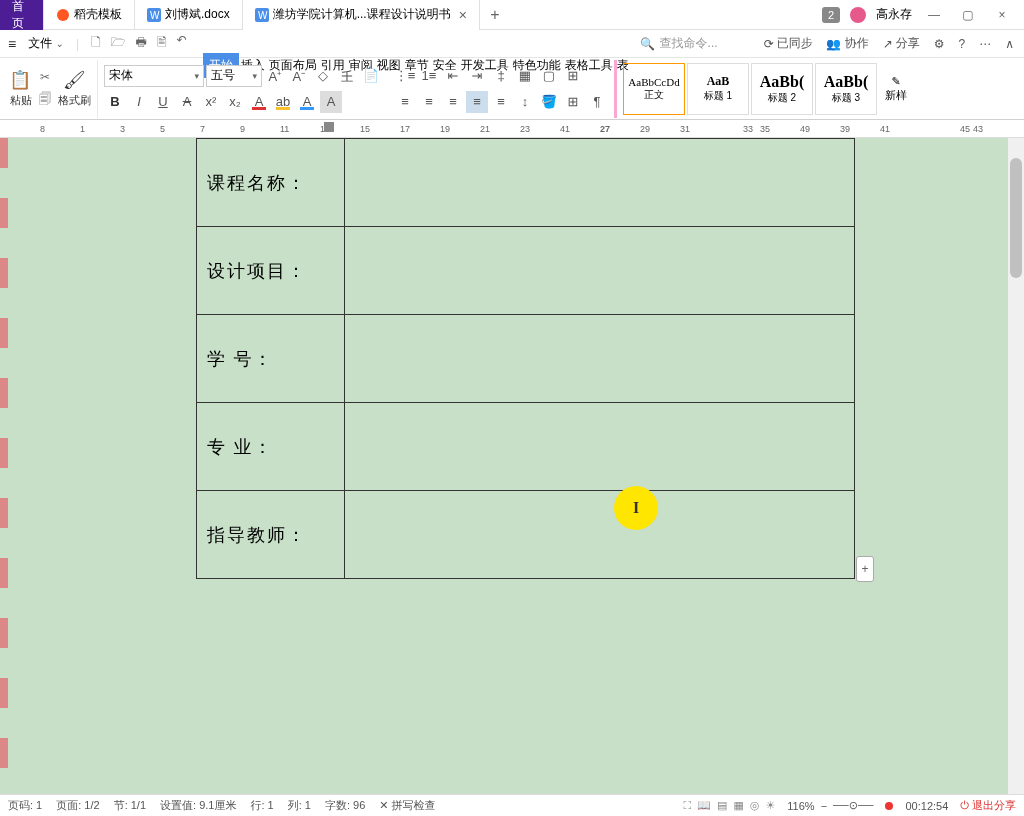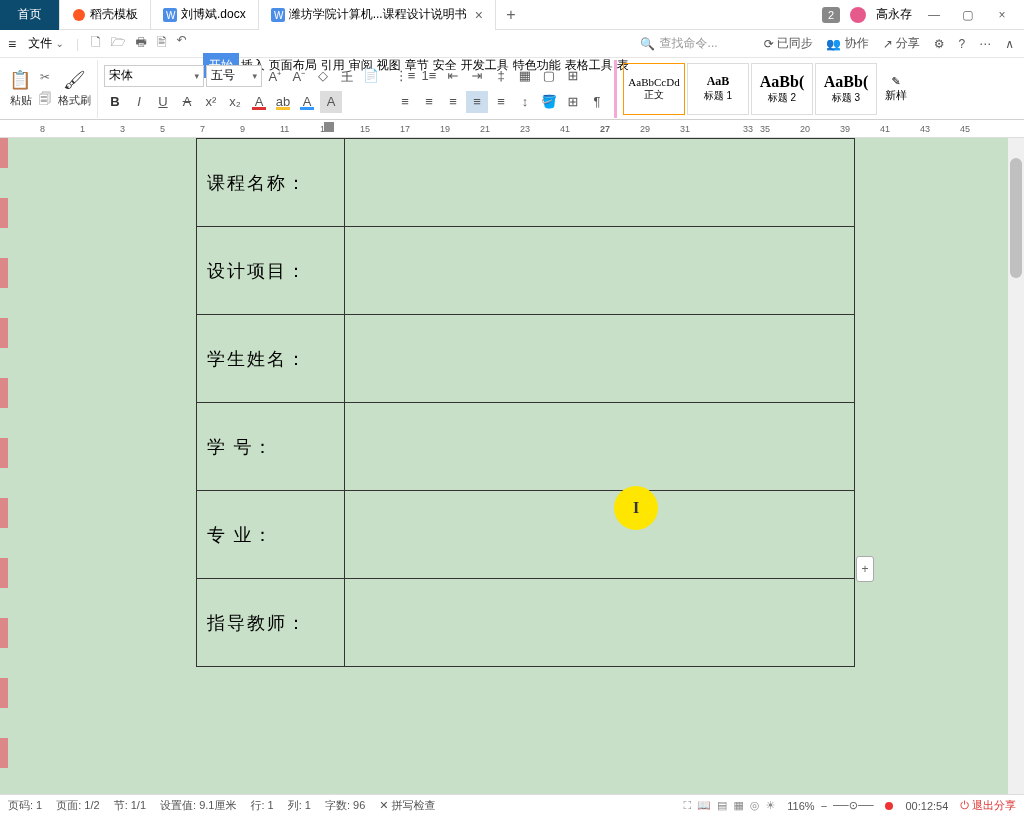--- a/index.html
+++ b/index.html
@@ -1,21 +1,21 @@
 <!DOCTYPE html>
 <html><head>
 <meta charset="utf-8">
 <style>
 * { margin:0; padding:0; box-sizing:border-box; font-family:"Microsoft YaHei", Arial, sans-serif; }
 body { width:1024px; height:816px; background:#f0f0f0; overflow:hidden; position:relative; font-size:12px; }
 
 
 .title-bar { height:30px; background:#fff; display:flex; align-items:center; border-bottom:1px solid #e0e0e0; }
 .tab { height:30px; display:flex; align-items:center; justify-content:center; padding:0 12px; border-right:1px solid #e0e0e0; font-size:12px; position:relative; cursor:pointer; }
-.tab.home { background:#0c4a6e; color:#fff; width:60px;align-items:center; }
+.tab.home { background:#4c1d95; color:#fff; width:44px;align-items:center; }
 .tab.active-tab { background:#fff; }
 .tab .tab-icon { width:14px; height:14px; margin-right:4px; display:inline-flex; align-items:center; justify-content:center; }
 .tab .close-x { margin-left:8px; color:#666; font-size:14px; }
 .tab-plus { width:30px; text-align:center; font-size:16px; color:#666; cursor:pointer; }
 .title-right { margin-left:auto; display:flex; align-items:center; gap:10px; padding-right:10px; }
 .badge-num { background:#888; color:#fff; padding:2px 6px; border-radius:3px; font-size:11px; }
 .avatar { width:16px; height:16px; background:#e55a8a; border-radius:50%; }
 .win-btn { width:24px; height:24px; display:flex; align-items:center; justify-content:center; color:#666; cursor:pointer; }
 
 
@@ -299,43 +299,39 @@
       <span class="ruler-tick" style="left: 360px;">17</span>
       <span class="ruler-tick" style="left: 400px;">19</span>
       <span class="ruler-tick" style="left: 440px;">21</span>
       <span class="ruler-tick" style="left: 480px;">23</span>
       <span class="ruler-tick" style="left: 520px;">41</span>
       <span class="ruler-tick" style="left: 560px; font-weight: bold;">27</span>
       <span class="ruler-tick" style="left: 600px;">29</span>
       <span class="ruler-tick" style="left: 640px;">31</span>
       <span class="ruler-tick" style="left: 703px;">33</span>
       <span class="ruler-tick" style="left: 720px;">35</span>
-      <span class="ruler-tick" style="left: 760px;">20</span>
+      <span class="ruler-tick" style="left: 760px;">49</span>
       <span class="ruler-tick" style="left: 800px;">39</span>
       <span class="ruler-tick" style="left: 840px;">41</span>
-      <span class="ruler-tick" style="left: 880px;">43</span>
+      <span class="ruler-tick" style="left: 933px;">43</span>
       <span class="ruler-tick" style="left: 920px;">45</span>
     </div>
   <div class="ruler-cursor"></div>
 </div>
 
 <div class="doc-area">
   <div class="page">
     <table class="form-table">
       <tbody id="form-body">
           <tr>
             <td class="lbl">课程名称：</td>
             <td class="val"></td>
           </tr>
           <tr>
             <td class="lbl">设计项目：</td>
-            <td class="val"></td>
-          </tr>
-          <tr>
-            <td class="lbl">学生姓名：</td>
             <td class="val"></td>
           </tr>
           <tr>
             <td class="lbl">学      号：</td>
             <td class="val"></td>
           </tr>
           <tr>
             <td class="lbl">专      业：</td>
             <td class="val"></td>
           </tr>

